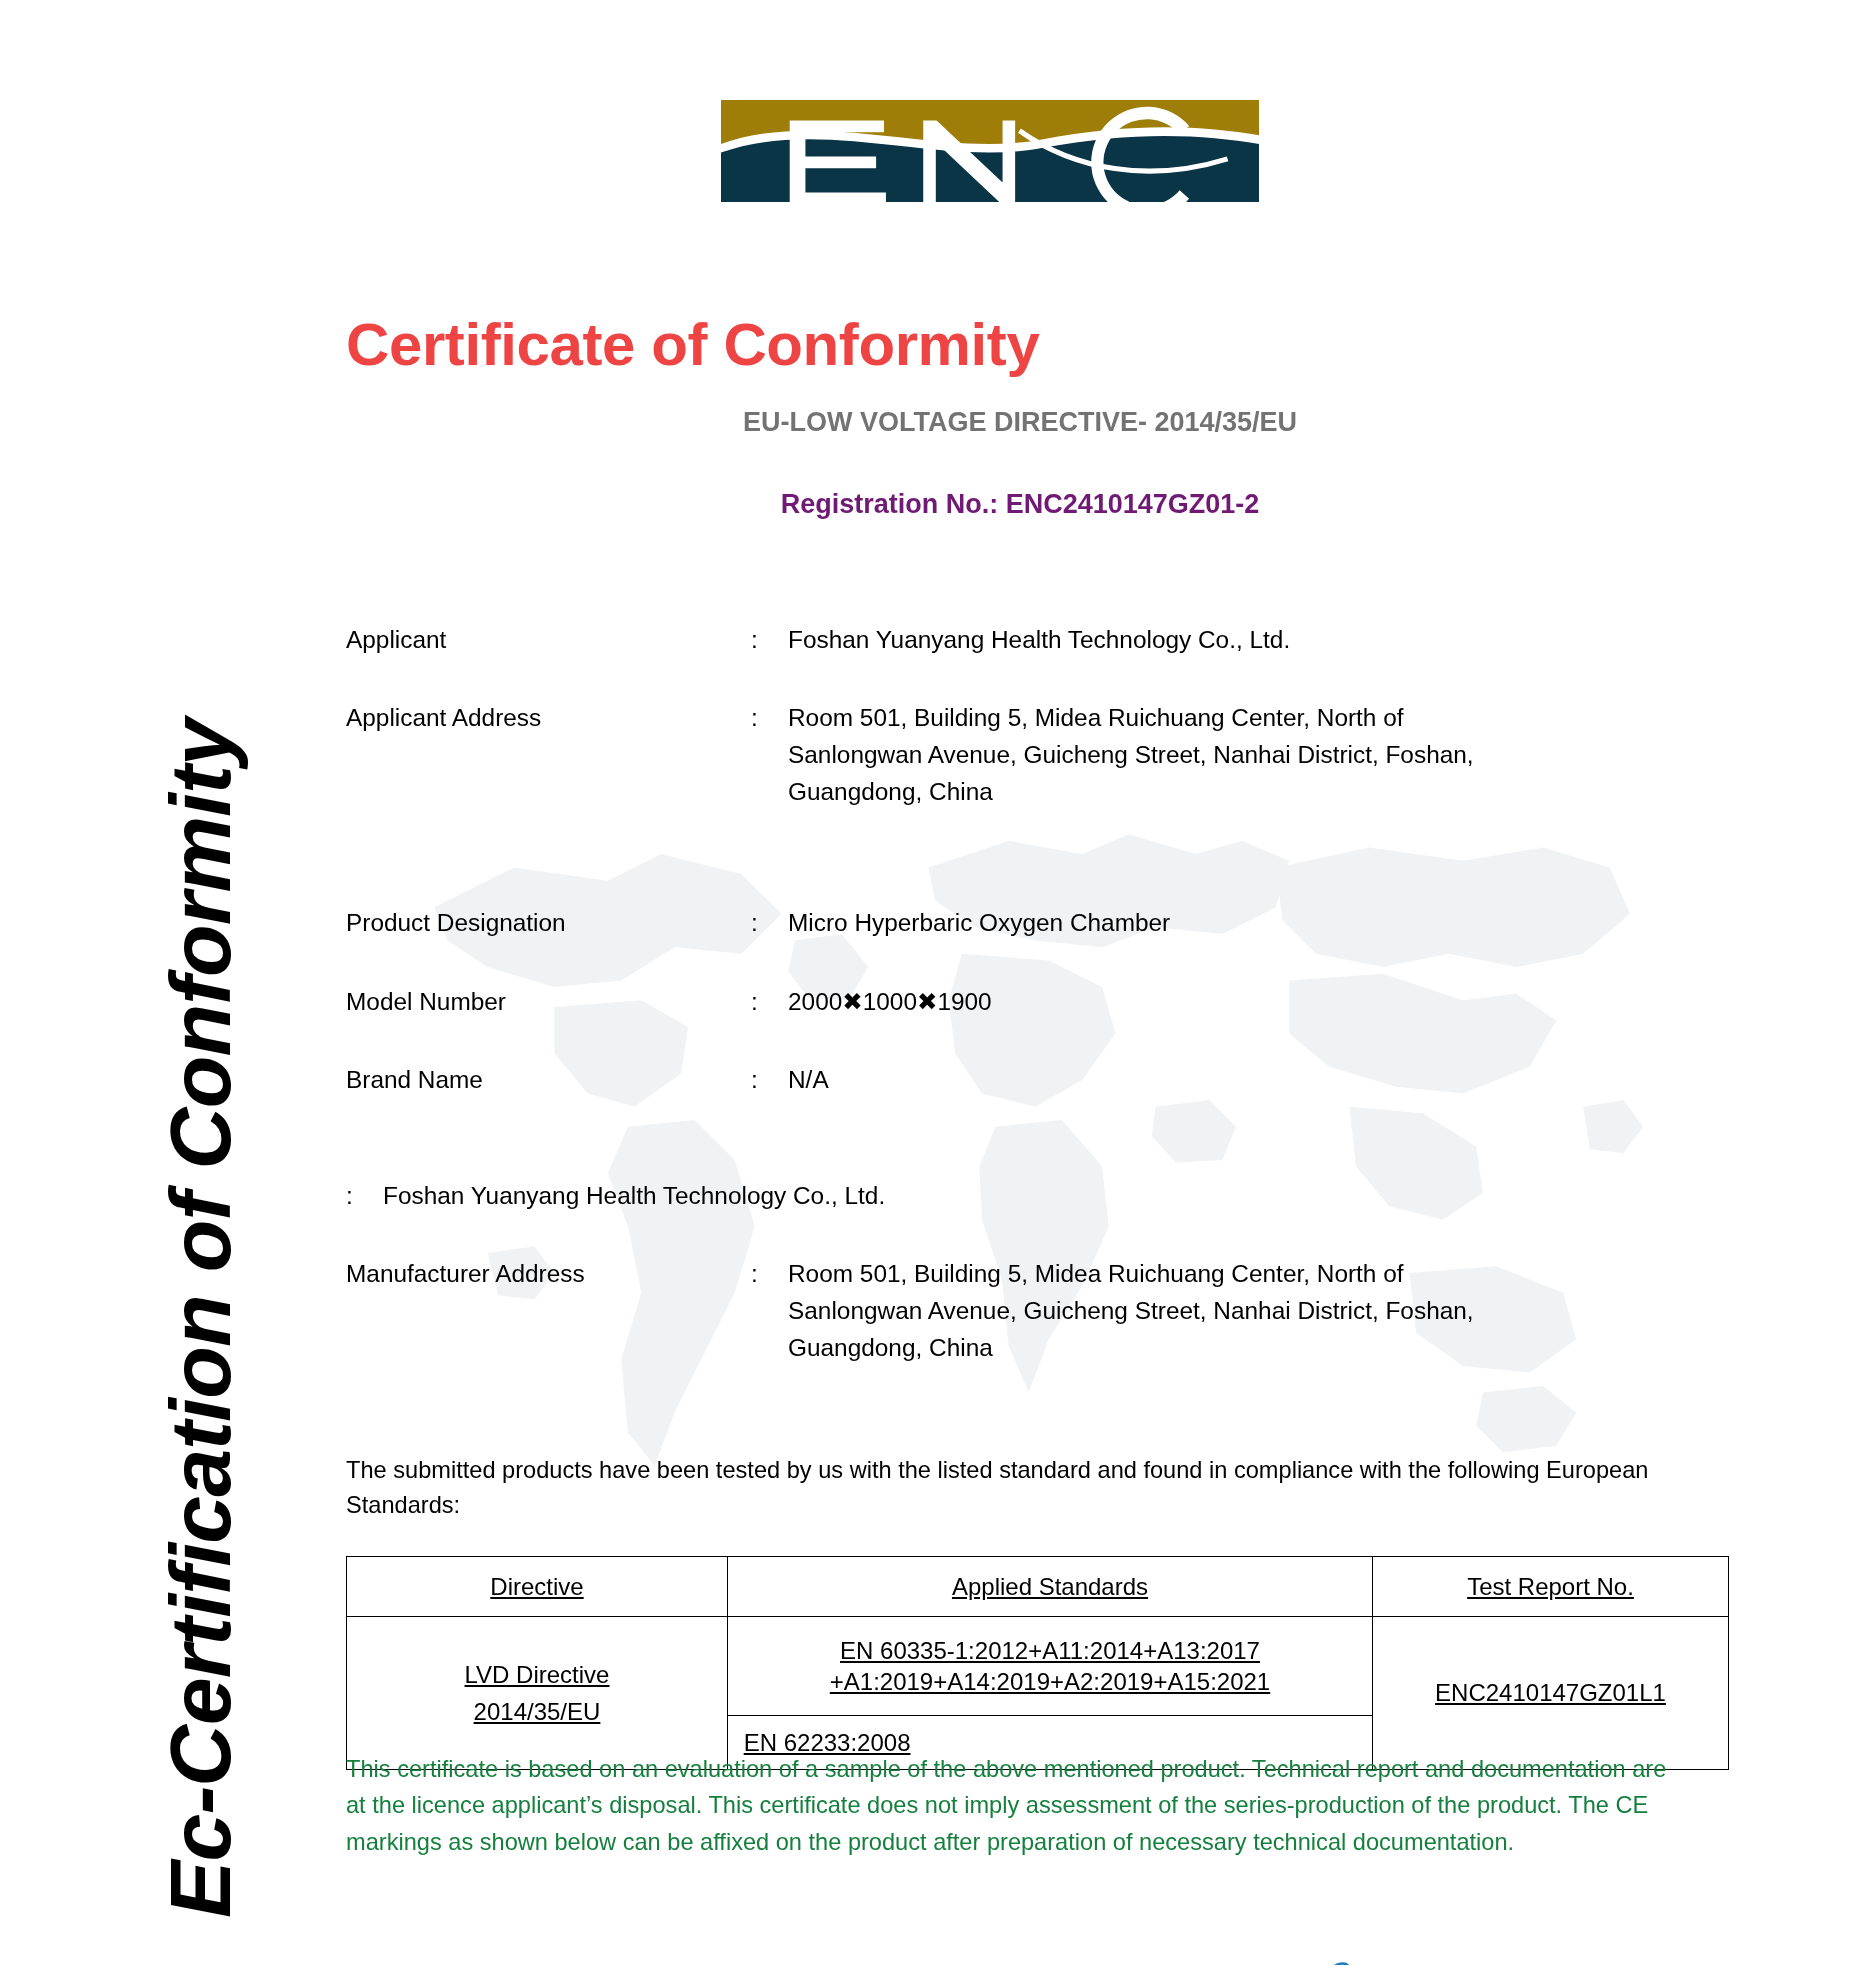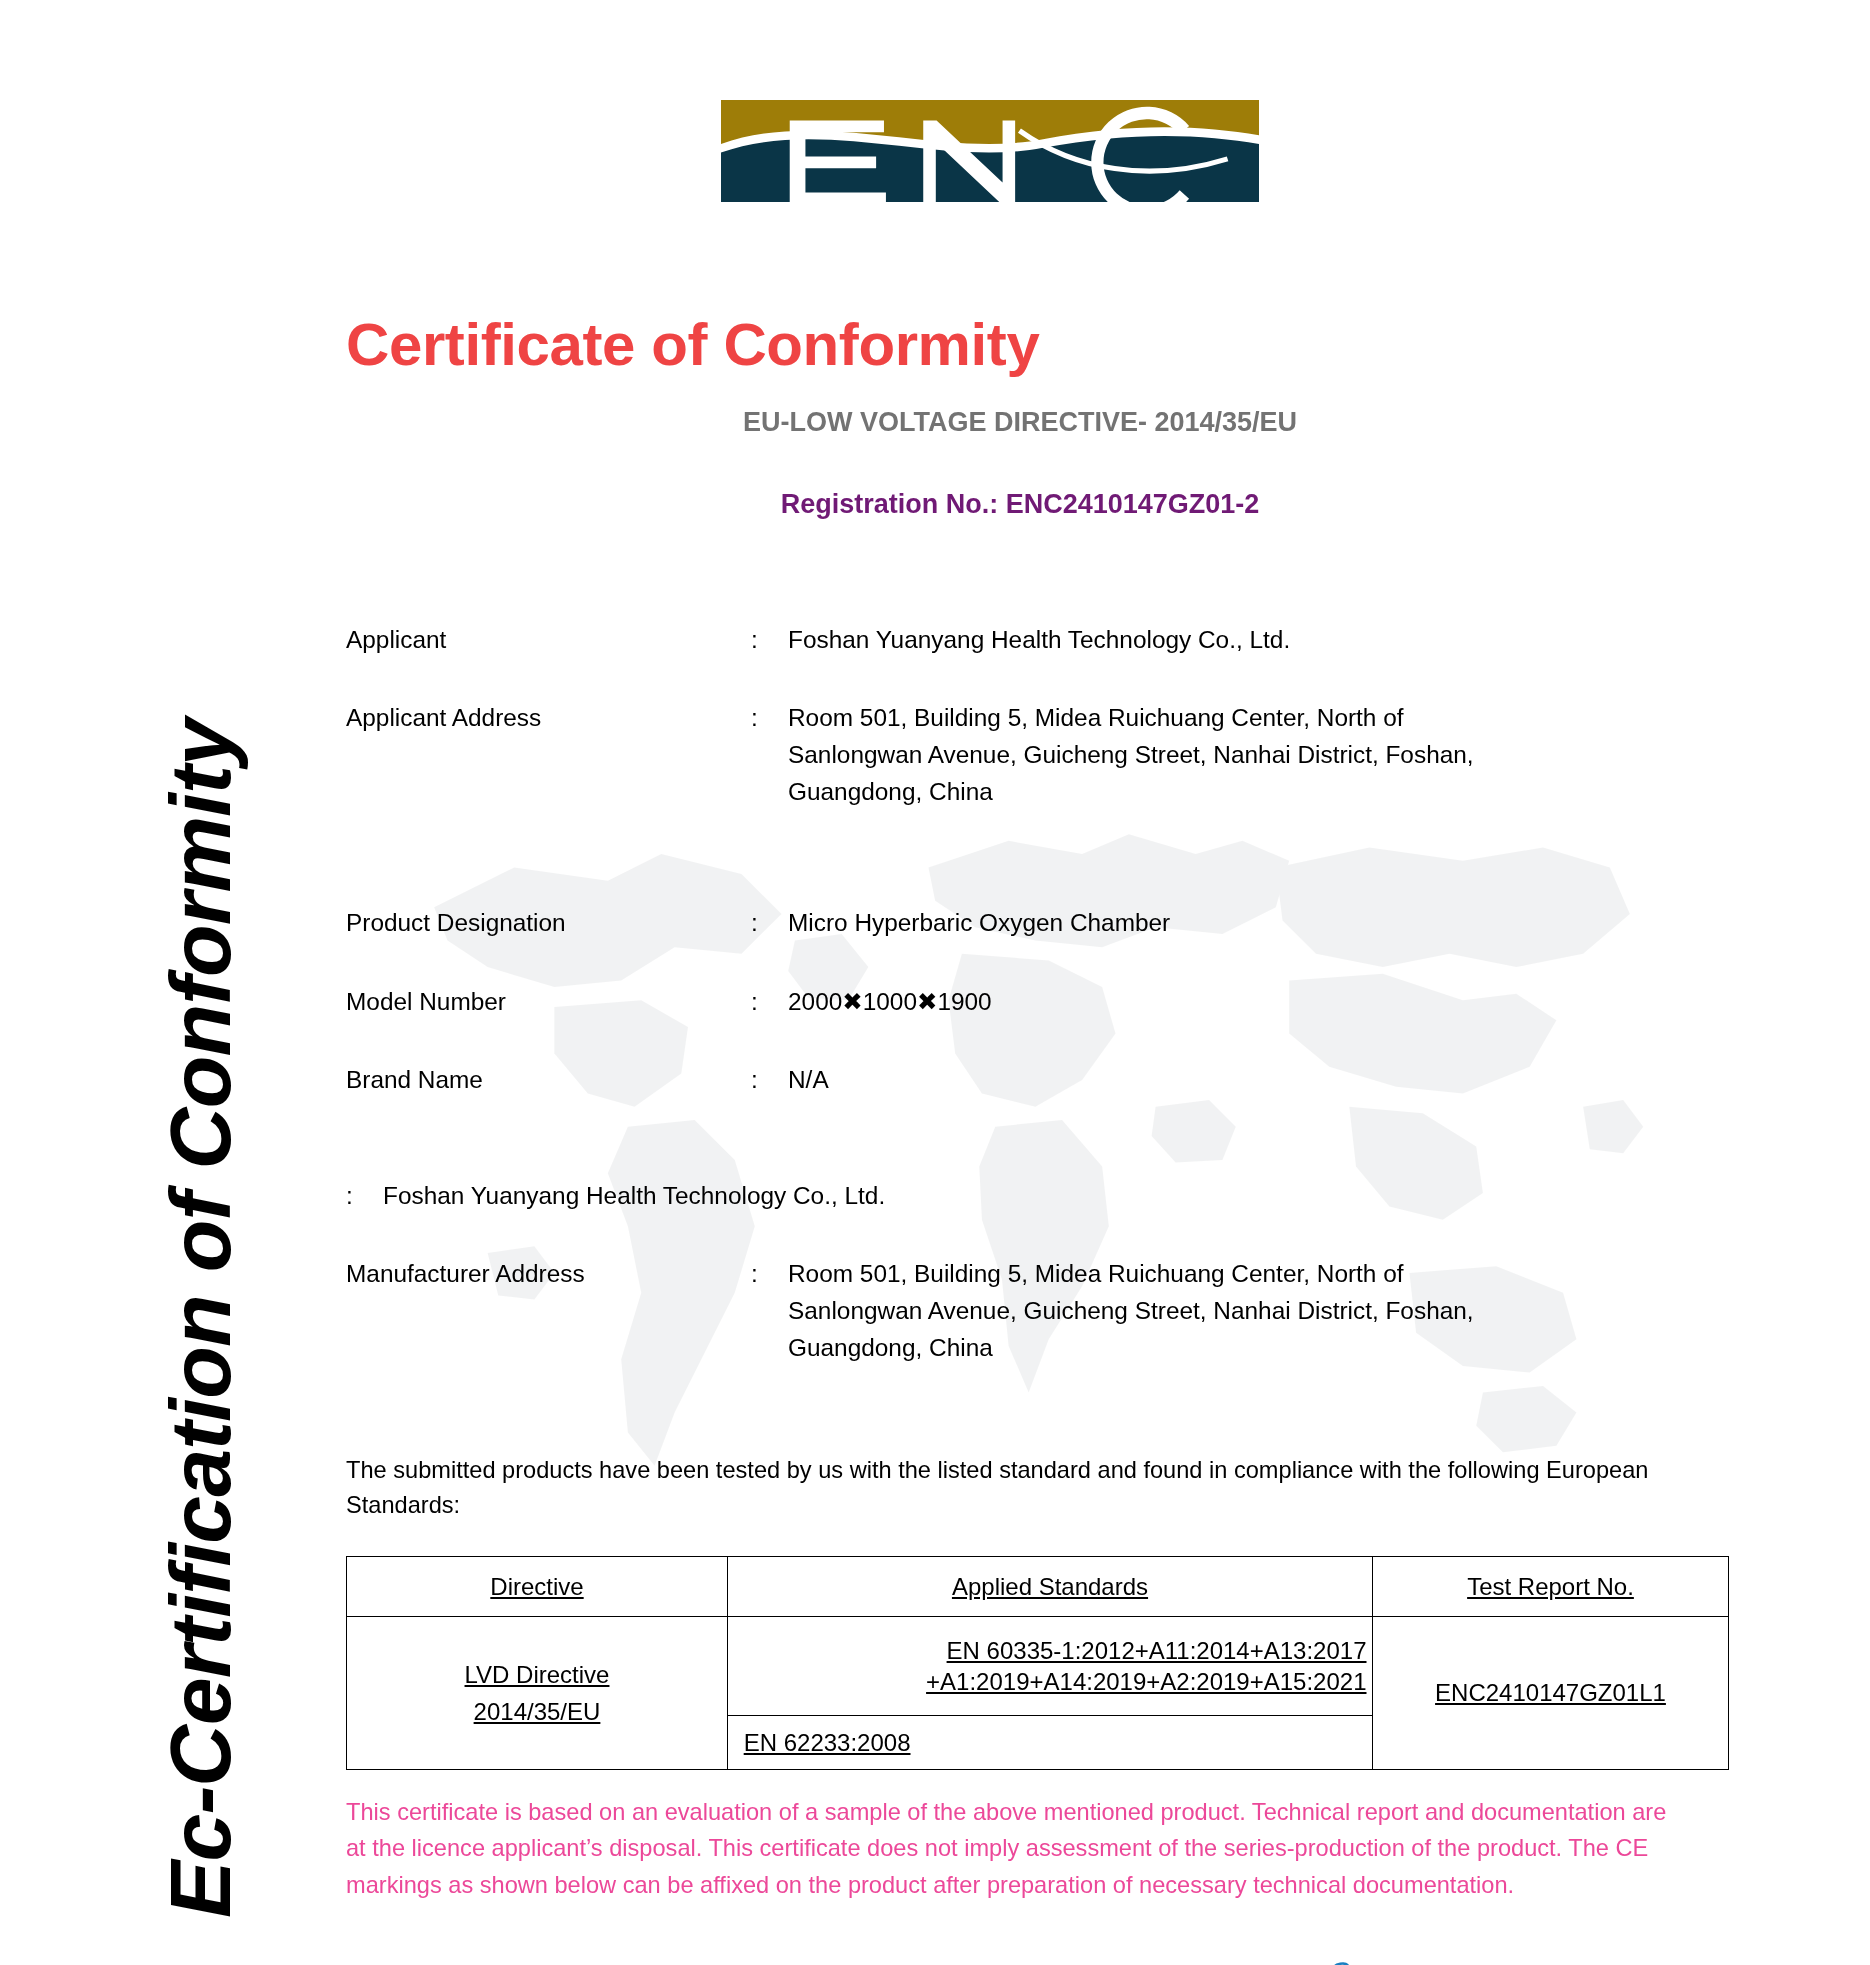--- a/index.html
+++ b/index.html
@@ -71,28 +71,28 @@
   }
   #stdtable td,#stdtable th{
     border:1.2px solid #000;
     font-size:24px;font-weight:normal;color:#000;
     text-align:center;vertical-align:middle;padding:0 5.5px;text-decoration:underline;
   }
   #stdtable .c1{width:369px;}
   #stdtable .c2{width:633px;}
   #stdtable .c3{width:344px;}
   #stdtable .hrow td{height:59px;}
-  #stdtable .r1c2{height:98px;line-height:1.30;text-align:right;}
+  #stdtable .r1c2{height:98px;line-height:1.30;}
   #stdtable .r2c2{height:53px;text-align:left;padding-left:15.7px;}
   #stdtable .dirCell{line-height:1.55;border-radius:17px;}
 
   
   .disclaim{
-    position:absolute;left:0;top:1794px;width:1336px;
-    font-size:23.6px;line-height:1.54;color:#ec4899;
+    position:absolute;left:0;top:1751px;width:1336px;
+    font-size:23.6px;line-height:1.54;color:#15803d;
   }
 
   
   #stamp{
     position:absolute;left:853px;top:1949px;width:322px;height:389px;z-index:9;
     pointer-events:none;
   }
   #stamp svg{display:block;width:100%;height:100%;}
 </style>
 </head>

